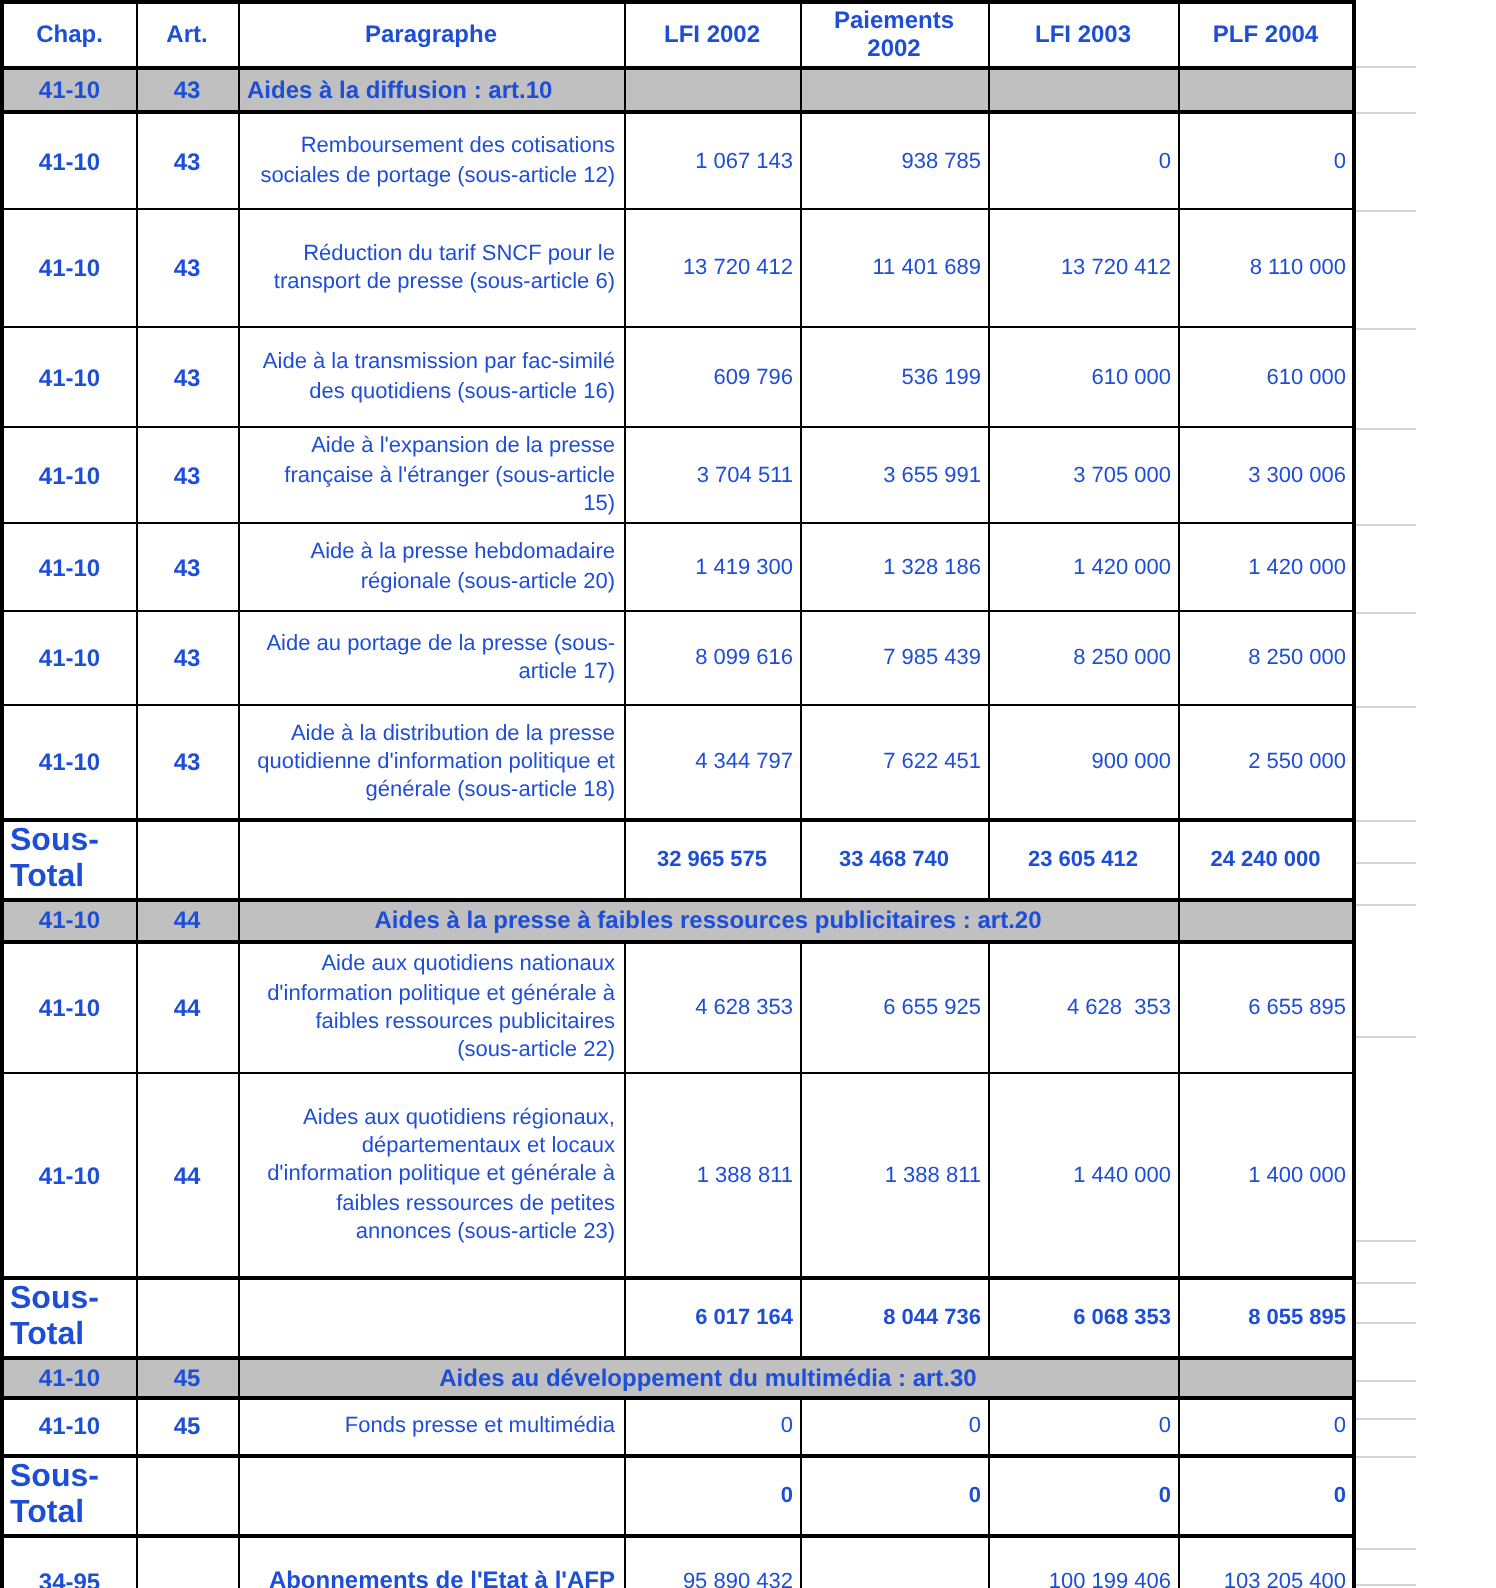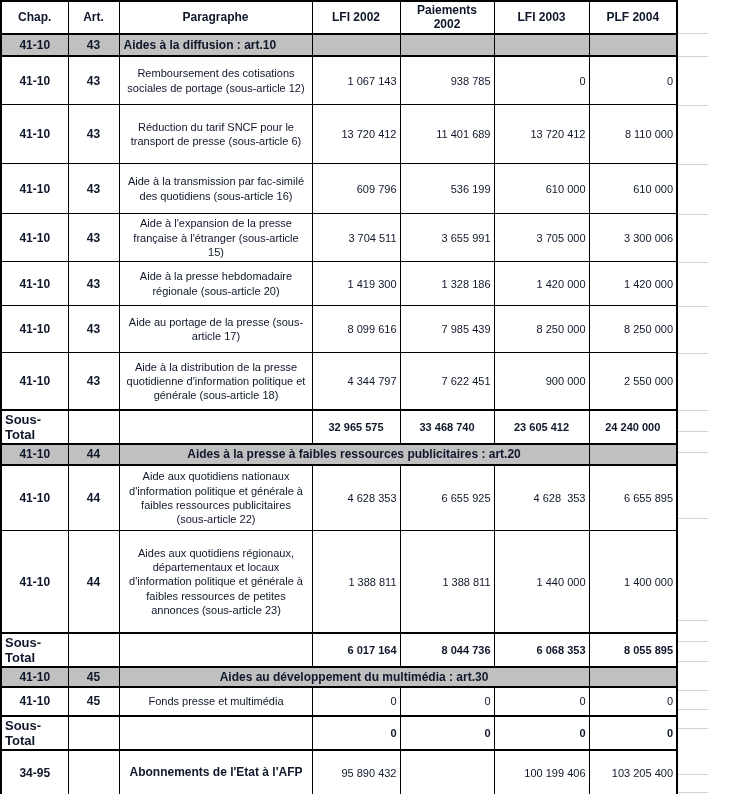--- a/index.html
+++ b/index.html
@@ -1,31 +1,31 @@
 <!DOCTYPE html>
 <html><head>
 <meta charset="utf-8">
 <style>
   html,body{margin:0;padding:0;background:#fff;}
   .sheet{position:relative;width:708px;height:794px;background:#ffffff;overflow:hidden;
-         font-family:"Liberation Sans",sans-serif;color:#0f172a;}
+         font-family:"Liberation Sans",sans-serif;color:#1d4ed8;}
   table.budget{border-collapse:collapse;table-layout:fixed;position:absolute;top:0;left:0;
          border:2px solid #000;}
   td{border:1px solid #000;vertical-align:middle;overflow:hidden;font-size:11px;
      font-family:"Liberation Sans",sans-serif;padding:0;}
   .c{text-align:center;}
   .b{font-weight:bold;}
   .f12{font-size:12px;}
   .hd{font-size:12px;font-weight:bold;text-align:center;line-height:1.2;padding:1px 2px;}
-  .para{text-align:center;padding:1px 4px 1px 5px;line-height:1.3;}
+  .para{text-align:right;padding:1px 4px 1px 5px;line-height:1.3;}
   .num{text-align:right;padding:0 3px;white-space:pre;margin-left:41px;}
   .numc{text-align:center;padding:0 3px;white-space:pre;}
   .sec{font-size:12px;font-weight:bold;text-align:left;padding:1px 2px 1px 4px;}
   .secc{font-size:12px;font-weight:bold;text-align:center;padding:1px 2px;}
-  .lab{font-size:13px;font-weight:bold;text-align:left;padding:1px 2px 1px 3px;}
+  .lab{font-size:16px;font-weight:bold;text-align:left;padding:1px 2px 1px 3px;}
   tr.gray td{background:#c0c0c0;}
   tr.t2 td{border-top-width:2px;}
   tr.b2 td{border-bottom-width:2px;}
   .margin-area{position:absolute;left:678px;top:0;width:70px;height:794px;background:#fff;}
   .gridline{position:absolute;left:0;width:70px;height:0;border-top:1px solid #d4d4d4;}
 </style>
 </head>
 <body>
 
 <div class="sheet">

